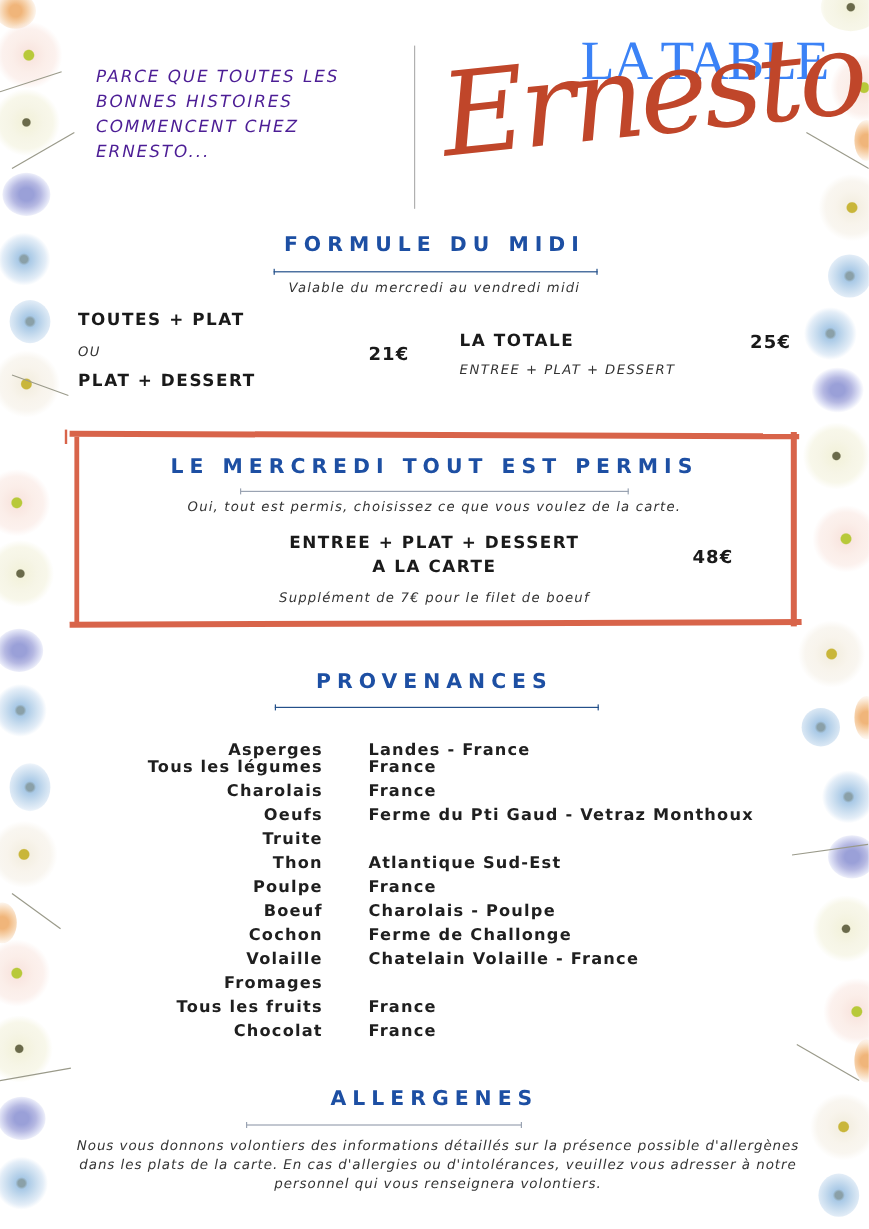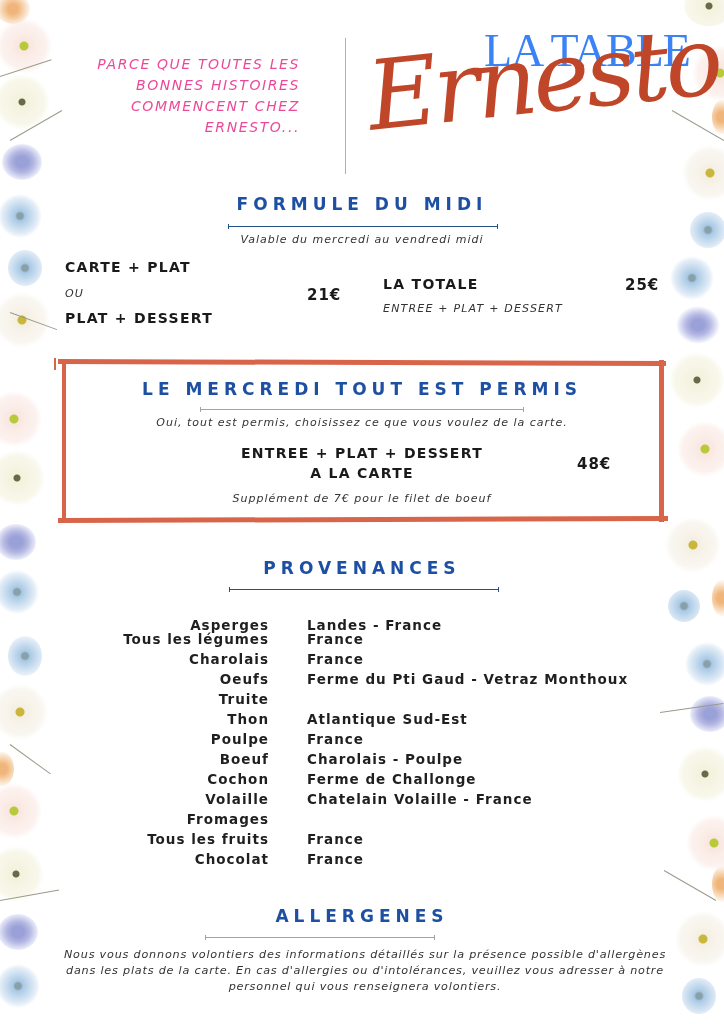--- a/index.html
+++ b/index.html
@@ -16,23 +16,23 @@
   .petal-w { background: radial-gradient(circle at 50% 50%, #c9b63a 0 4px, #f4efe2 5px, #f8f4ec 14px, rgba(245,240,230,0.6) 22px, rgba(255,255,255,0) 28px); }
   .petal-p { background: radial-gradient(circle at 50% 50%, #b8c93a 0 4px, #f9e6e0 5px, #fbeee9 14px, rgba(250,232,226,0.6) 22px, rgba(255,255,255,0) 28px); }
   .petal-y { background: radial-gradient(circle at 50% 50%, #6a6a4a 0 3px, #f3f2dc 4px, #f6f5e6 14px, rgba(243,242,220,0.6) 22px, rgba(255,255,255,0) 28px); }
   .petal-b { background: radial-gradient(circle at 50% 50%, #8aa0a8 0 3px, #a9c9e6 5px, #c9ddef 12px, rgba(200,220,240,0.5) 18px, rgba(255,255,255,0) 22px); }
   .petal-v { background: radial-gradient(ellipse at 50% 50%, #9aa0d8 0 6px, #b5b8e2 12px, rgba(190,195,235,0.5) 18px, rgba(255,255,255,0) 22px); }
   .petal-o { background: radial-gradient(circle at 50% 50%, #f0b57a 0 5px, #f6d0a8 10px, rgba(248,220,190,0.4) 16px, rgba(255,255,255,0) 20px); }
   .stem { position: absolute; height: 1px; background: #9a9a8a; transform-origin: left center; }
 
   
   .tagline {
-    left: 68px; top: 54px; width: 232px;
+    left: 80px; top: 54px; width: 232px;
     font-size: 14px; font-style: italic; letter-spacing: 1.6px;
-    text-align: right; line-height: 21px; color: #ec4899;
+    text-align: left; line-height: 21px; color: #4c1d95;
   }
   .vdivider { left: 345px; top: 38px; width: 1px; height: 136px; background: #b0b0b0; }
   .brand-top {
     left: 484px; top: 26px;
     font-family: "Liberation Serif", serif; font-size: 46px; color: #3b82f6;
     letter-spacing: -1px; line-height: 50px;
   }
   .brand-script {
     left: 368px; top: 42px;
     font-family: "DejaVu Serif", serif; font-style: italic;
@@ -122,21 +122,21 @@
 
 <div class="abs tagline">PARCE QUE TOUTES LES BONNES HISTOIRES COMMENCENT CHEZ ERNESTO...</div>
 <div class="abs vdivider"></div>
 <div class="abs brand-top">LA TABLE</div>
 <div class="abs brand-script">Ernesto</div>
 
 <div class="sec-title" style="top:194px;font-size:17px;">FORMULE DU MIDI</div>
 <div class="rule" style="left:228px;top:226px;width:270px;"></div>
 <div class="italic-note" style="top:233px;">Valable du mercredi au vendredi midi</div>
 
-<div class="bold-item" style="left:65px;top:259px;">CARTE + PLAT</div>
+<div class="bold-item" style="left:65px;top:259px;">TOUTES + PLAT</div>
 <div class="small-ital" style="left:65px;top:287px;">OU</div>
 <div class="bold-item" style="left:65px;top:310px;">PLAT + DESSERT</div>
 <div class="price" style="left:307px;top:286px;">21€</div>
 
 <div class="bold-item" style="left:383px;top:276px;">LA TOTALE</div>
 <div class="small-ital" style="left:383px;top:302px;">ENTREE + PLAT + DESSERT</div>
 <div class="price" style="left:625px;top:276px;">25€</div>
 
 <div>
   <div class="frame-line" style="left:58px;top:360px;width:608px;height:5px;transform:rotate(0.2deg);"></div>

